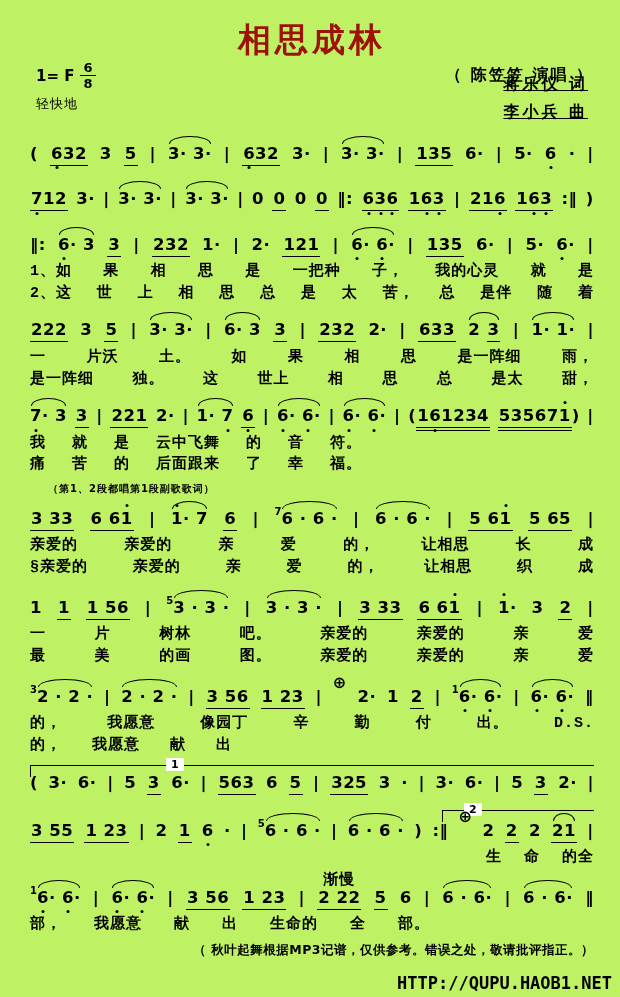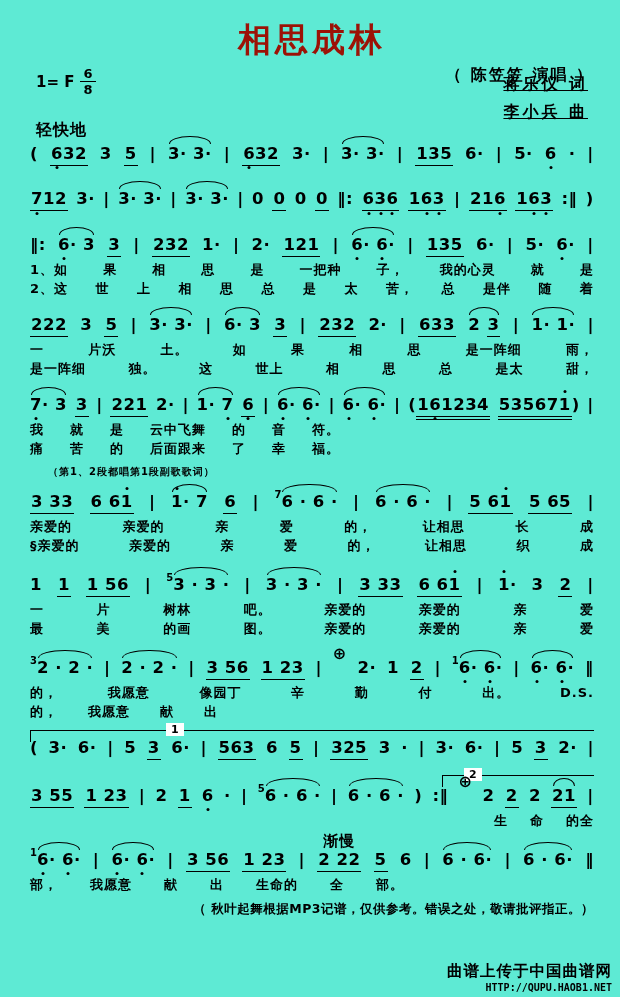--- a/index.html
+++ b/index.html
@@ -1,29 +1,29 @@
 <!DOCTYPE html>
 <html><head>
 <meta charset="utf-8">
 <style>
   html,body{margin:0;padding:0;background:#fff;}
   .page{position:relative;width:620px;height:997px;box-sizing:border-box;
-        padding:8px 26px 6px 30px;overflow:hidden;background:#5eead4;color:#000;
+        padding:8px 26px 6px 30px;overflow:hidden;background:#bef264;color:#000;
         font-family:"DejaVu Sans","Liberation Sans",sans-serif;}
   
   .hdr{position:relative;height:116px;}
   .title{margin:10px 0 2px;text-align:center;font-size:33px;font-weight:bold;letter-spacing:4px;}
   .subtitle{text-align:right;font-size:16px;font-weight:bold;letter-spacing:2px;}
   .credits{position:absolute;right:6px;top:52px;text-align:center;font-size:16px;font-weight:bold;line-height:1.75;letter-spacing:3px;text-decoration:underline;}
-  .keyblock{position:absolute;left:6px;top:48px;font-size:15px;font-weight:bold;}
+  .keyblock{position:absolute;left:6px;top:42px;font-size:15px;font-weight:bold;}
   .keyline{display:flex;align-items:center;gap:6px;}
   .meter{display:inline-flex;flex-direction:column;align-items:center;line-height:1;font-size:13px;}
   .meter i{font-style:normal;padding:1px 3px;}
   .meter i.num{border-bottom:1.5px solid #000;}
-  .tempo{margin-top:23px;font-size:16px;font-weight:bold;letter-spacing:1px;}
+  .tempo{margin-top:4px;font-size:13px;font-weight:normal;letter-spacing:1px;}
   
   .score{position:relative;}
   .sys{position:relative;margin-bottom:6px;}
   .sys.nolyr{margin-bottom:9px;}
   .note-above{font-size:10px;font-weight:bold;margin:2px 0 0 18px;letter-spacing:1px;}
   .music{display:flex;justify-content:space-between;align-items:flex-end;
          font-size:16.5px;font-weight:bold;letter-spacing:0.5px;
          padding:11px 0 8px;line-height:1.05;white-space:nowrap;}
   .tok{display:inline-block;position:relative;}
   .u{border-bottom:1.6px solid #000;padding:0 1px 2px;}
@@ -31,32 +31,32 @@
   .n{position:relative;display:inline-block;}
   .n i{position:absolute;left:50%;transform:translateX(-50%);width:3px;height:3px;
        background:#000;border-radius:50%;}
   .n i.dl{bottom:-7px;}
   .n i.dh{top:-6px;}
   .arc{position:relative;display:inline-block;}
   .arc::before{content:'';position:absolute;left:1px;right:1px;top:-9px;height:7px;
     border:1.3px solid #000;border-bottom:none;border-radius:50% 50% 0 0/100% 100% 0 0;}
   .gr{font-size:10px;font-weight:bold;vertical-align:9px;letter-spacing:0;}
   .coda{font-size:16px;position:relative;top:-13px;font-weight:bold;}
-  .lyr{display:flex;font-size:13px;font-weight:bold;line-height:1.45;letter-spacing:1px;white-space:nowrap;}
+  .lyr{display:flex;font-size:15px;font-weight:bold;line-height:1.45;letter-spacing:1px;white-space:nowrap;font-family:Liberation Mono, monospace;}
   .lyr.spread{justify-content:space-between;}
   .lyr.left{justify-content:flex-start;}
   .lyr.right{justify-content:flex-end;}
   .volta{position:absolute;top:2px;height:11px;border-top:1.5px solid #000;border-left:1.5px solid #000;}
   .volta b{position:absolute;top:-8px;background:#fff;padding:0 5px;font-size:11px;font-weight:bold;}
   .tmark{position:absolute;top:-5px;font-size:15px;font-weight:bold;letter-spacing:1px;}
   
   .footnote{text-align:right;font-size:12.5px;font-weight:bold;margin-top:2px;letter-spacing:0.5px;}
   .site{position:absolute;right:8px;bottom:4px;text-align:right;}
   .site .s1{font-size:15.5px;font-weight:bold;letter-spacing:1px;}
-  .site .s2{font-size:10px;font-weight:bold;font-family:"DejaVu Sans Mono","Liberation Mono",monospace;}
+  .site .s2{font-size:17px;font-weight:bold;font-family:"DejaVu Sans Mono","Liberation Mono",monospace;}
 </style>
 </head>
 <body>
 
 <div class="page">
   <div class="hdr">
     <div class="title" style="color: rgb(156, 18, 6);">相思成林</div>
     <div class="subtitle">（ 陈笠笠 演唱 ）</div>
     <div class="credits">
       <div>蒋乐仪 词</div>
@@ -451,16 +451,15 @@
           <span>出</span>
           <span>生命的</span>
           <span>全</span>
           <span>部。</span>
         </div>
       </div>
     </div>
 
   <div class="footnote">（ 秋叶起舞根据MP3记谱，仅供参考。错误之处，敬请批评指正。）</div>
   <div class="site">
-    <div class="s1">曲谱上传于中国曲谱网</div>
     <div class="s2">HTTP://QUPU.HAOB1.NET</div>
   </div>
 </div>
 
 </body></html>

